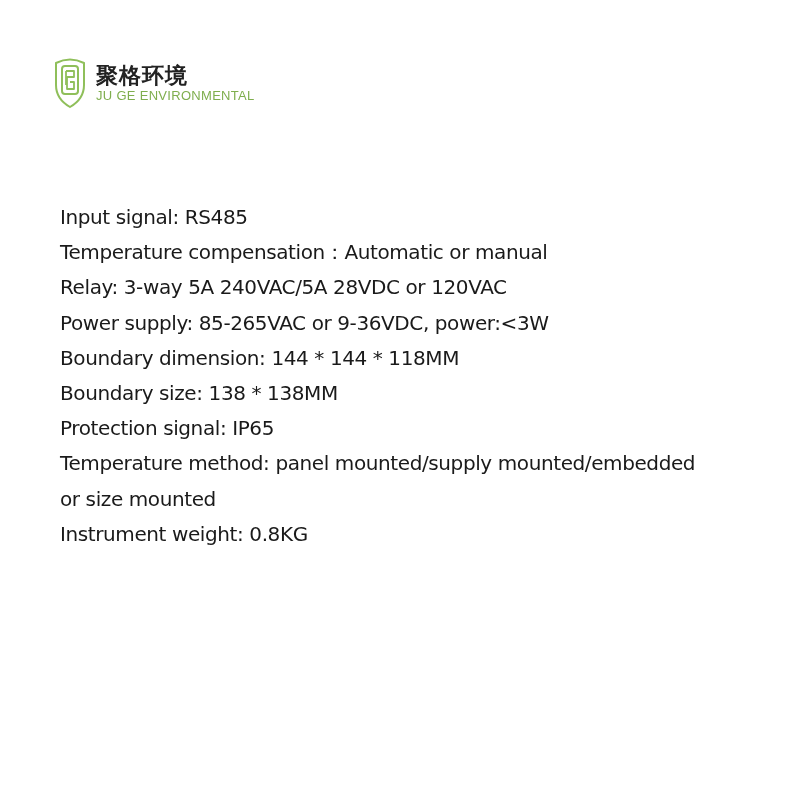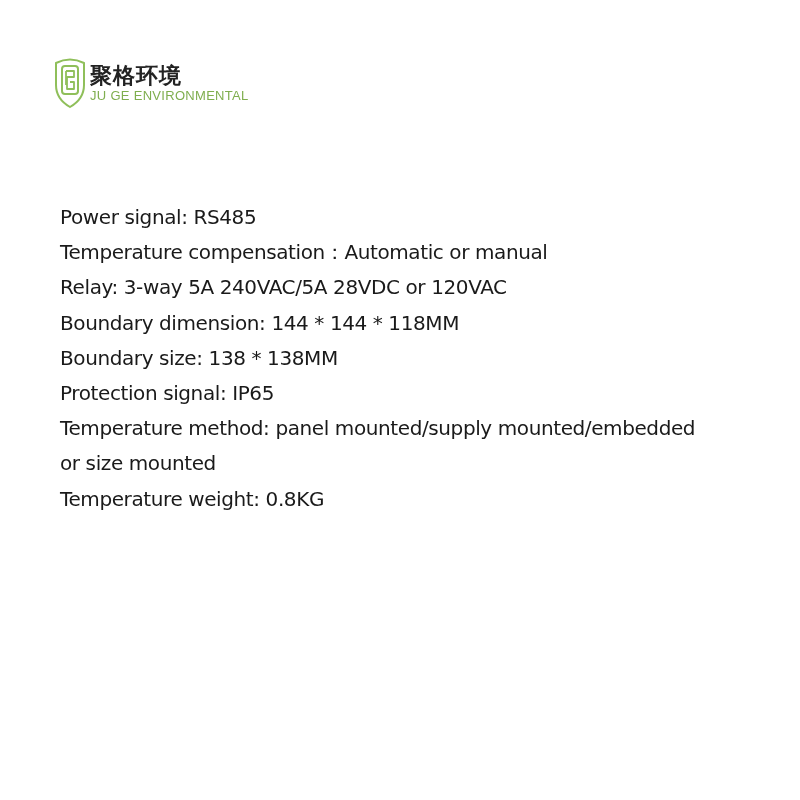--- a/index.html
+++ b/index.html
@@ -22,20 +22,21 @@
       display: flex;
       align-items: center;
       height: 56px;
     }
     .logo-icon {
       width: 40px;
       height: 54px;
       display: block;
     }
     .logo-text {
+      margin-left: 6px;
       display: flex;
       flex-direction: column;
       justify-content: center;
     }
     .logo-cn {
       font-size: 22px;
       font-weight: bold;
       letter-spacing: 1px;
       color: #222222;
       line-height: 26px;
@@ -80,22 +81,23 @@
     <path d="M16 16 L24 16 L24 22 L17 22 L17 34 L24 34 L24 27 L20 27" fill="none" stroke="#8fbf5a" stroke-width="1.8" stroke-linejoin="round"></path>
     <path d="M16 16 L16 30" fill="none" stroke="#8fbf5a" stroke-width="1.8"></path>
   </svg>
   <div class="logo-text">
     <span class="logo-cn">聚格环境</span>
     <span class="logo-en">JU GE ENVIRONMENTAL</span>
   </div>
 </div>
 
 <ul class="specs">
-  <li class="spec-line"><span>Power signal</span><span>: </span><span>RS485</span></li>
+  <li class="spec-line"><span>Input signal</span><span>: </span><span>RS485</span></li>
   <li class="spec-line"><span>Temperature compensation</span><span>：</span><span>Automatic or manual</span></li>
   <li class="spec-line"><span>Relay</span><span>: </span><span>3-way 5A 240VAC/5A 28VDC or 120VAC</span></li>
+  <li class="spec-line"><span>Power supply</span><span>: </span><span>85-265VAC or 9-36VDC, power:&lt;3W</span></li>
   <li class="spec-line"><span>Boundary dimension</span><span>: </span><span>144 * 144 * 118MM</span></li>
   <li class="spec-line"><span>Boundary size</span><span>: </span><span>138 * 138MM</span></li>
   <li class="spec-line"><span>Protection signal</span><span>: </span><span>IP65</span></li>
   <li class="spec-line"><span>Temperature method</span><span>: </span><span>panel mounted/supply mounted/embedded</span></li>
   <li class="spec-line"><span></span><span></span><span>or size mounted</span></li>
-  <li class="spec-line"><span>Temperature weight</span><span>: </span><span>0.8KG</span></li>
+  <li class="spec-line"><span>Instrument weight</span><span>: </span><span>0.8KG</span></li>
 </ul>
 
 </body></html>

